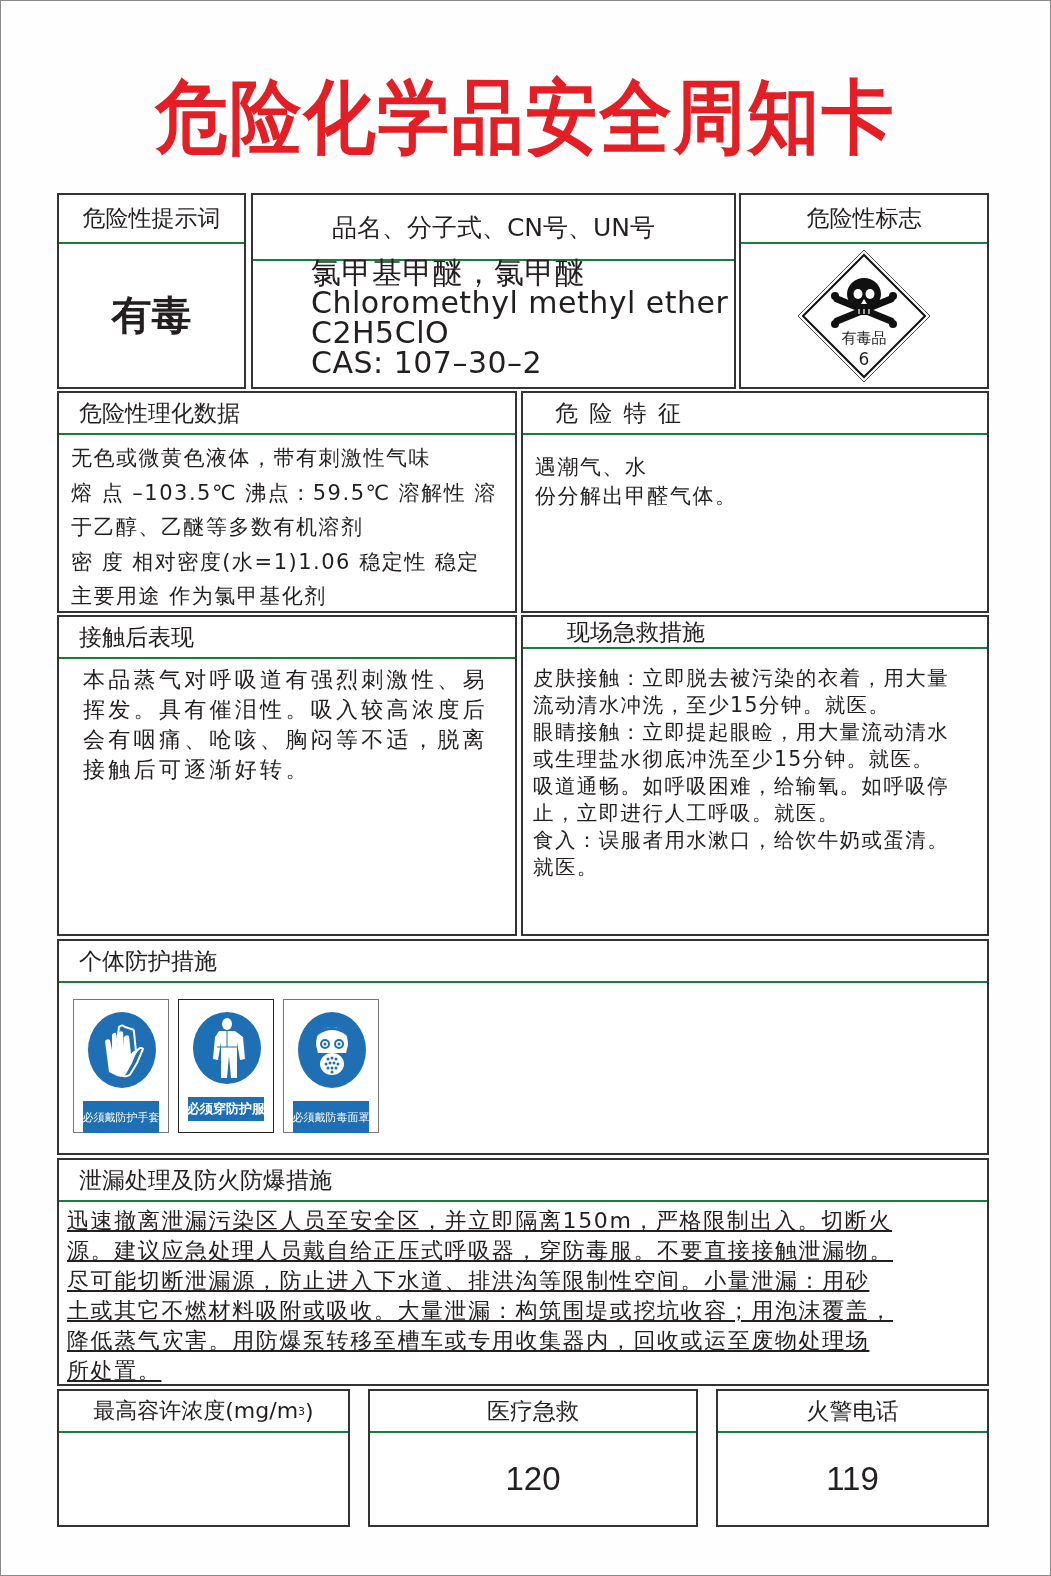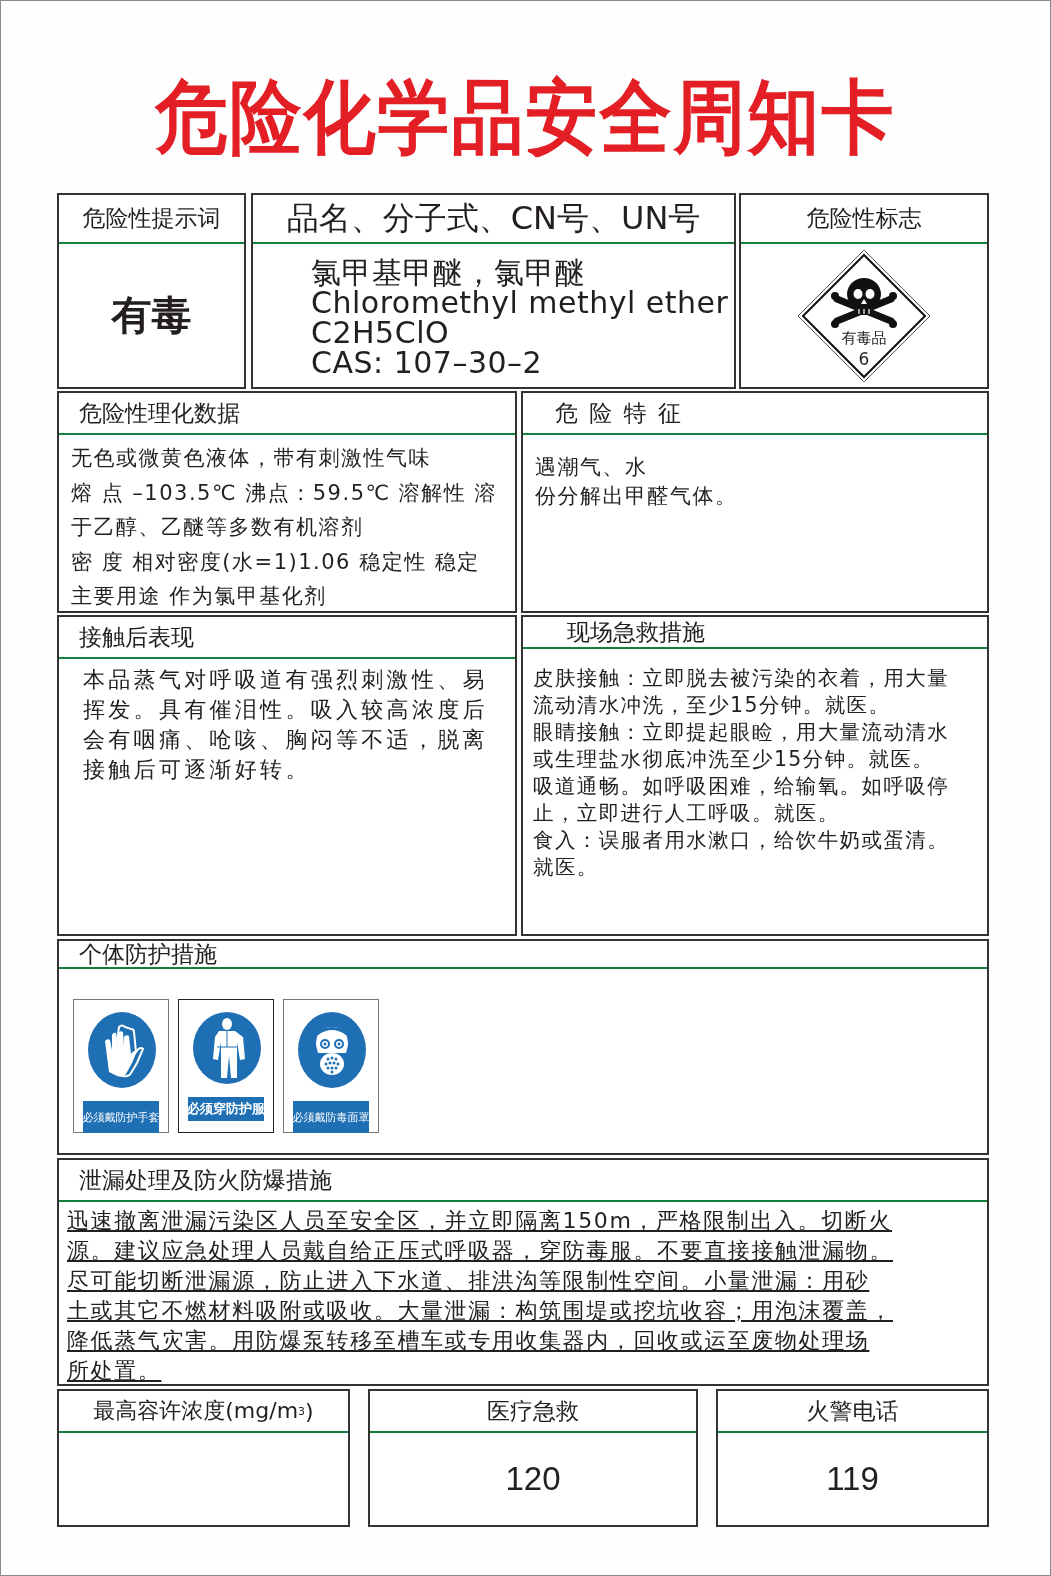--- a/index.html
+++ b/index.html
@@ -52,21 +52,21 @@
 <div class="frame"></div>
 
 <div class="title">危险化学品安全周知卡</div>
 
 <div class="box" style="left:57px;top:193px;width:189px;height:196px;">
   <div class="hd center" style="height:49px;">危险性提示词</div>
   <div class="bd hazard-word" style="top:49px;">有毒</div>
 </div>
 
 <div class="box" style="left:251px;top:193px;width:485px;height:196px;">
-  <div class="hd center" style="height:49px;font-size:32px;">品名、分子式、CN号、UN号</div>
+  <div class="hd center" style="height:66px;font-size:25px;">品名、分子式、CN号、UN号</div>
   <div class="bd ident" style="top:49px;">
     <span class="line">氯甲基甲醚，氯甲醚</span>
     <span class="line">Chloromethyl methyl ether</span>
     <span class="line">C2H5ClO</span>
     <span class="line">CAS: 107–30–2</span>
   </div>
 </div>
 
 <div class="box" style="left:739px;top:193px;width:250px;height:196px;">
   <div class="hd center" style="height:49px;">危险性标志</div>
@@ -139,21 +139,21 @@
     <span class="line">眼睛接触：立即提起眼睑，用大量流动清水</span>
     <span class="line">或生理盐水彻底冲洗至少15分钟。就医。</span>
     <span class="line">吸道通畅。如呼吸困难，给输氧。如呼吸停</span>
     <span class="line">止，立即进行人工呼吸。就医。</span>
     <span class="line">食入：误服者用水漱口，给饮牛奶或蛋清。</span>
     <span class="line">就医。</span>
   </div>
 </div>
 
 <div class="box" style="left:57px;top:939px;width:932px;height:216px;">
-  <div class="hd left" style="height:28px;">个体防护措施</div>
+  <div class="hd left" style="height:42px;">个体防护措施</div>
   <div class="bd" style="top:42px;">
     <div class="ppe-row">
       <div class="ppe-card">
         <div class="ppe-circle">
           <svg width="50" height="58" viewBox="0 0 50 58">
             <path d="M22 6 q3-3 6 0 l6 2 q3 0 3 3 l2 20 q4-6 7-3 l-6 14 -6 10 q-2 4 -8 3 l-10 -4 z" fill="none" stroke="#fff" stroke-width="2"></path>
             <path d="M8 20 q2-3 5-1 l2 10 V14 q1-3 4-2 l2 14 V12 q2-3 5-1 l1 14 V16 q2-3 5-1 l2 18 q3-5 6-3 l-5 12 -6 11 q-3 4 -9 2 l-8 -4 z" fill="#fff"></path>
           </svg>
         </div>
         <div class="ppe-label">必须戴防护手套</div>

